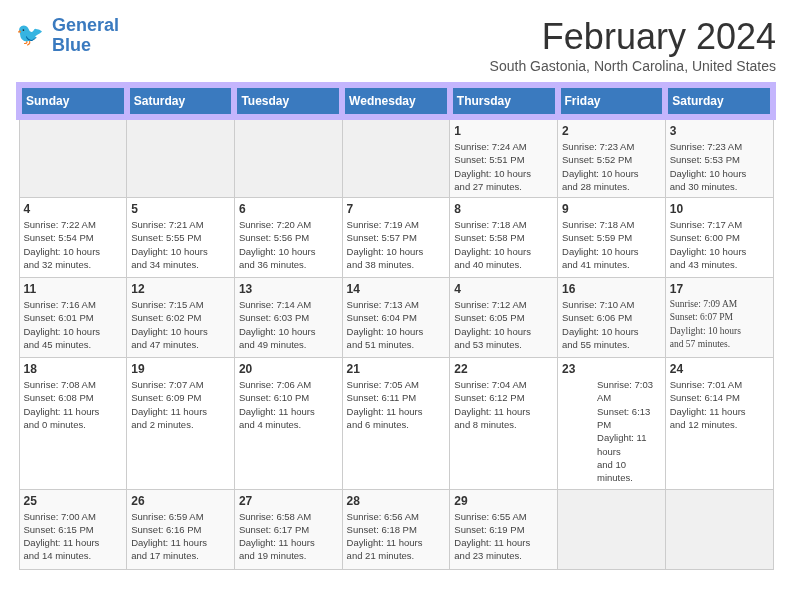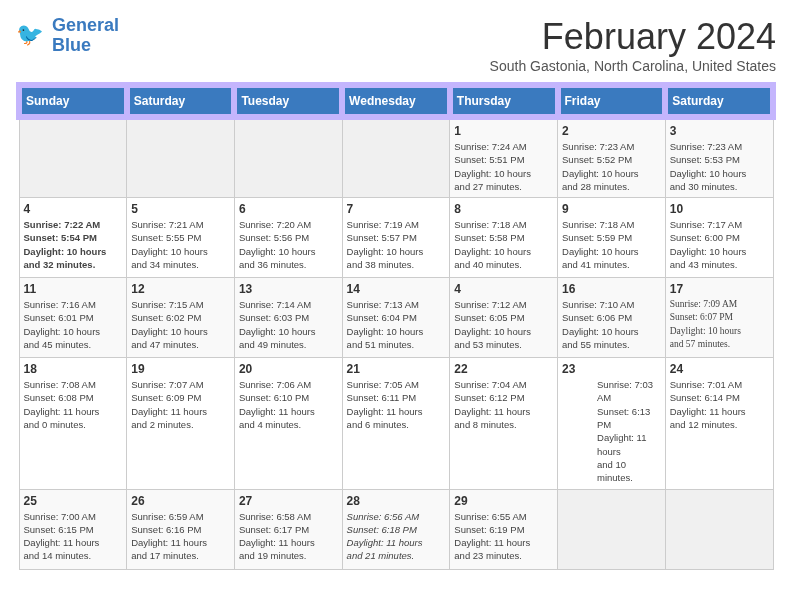--- a/index.html
+++ b/index.html
@@ -142,21 +142,21 @@
           <div class="day-num">3</div>
           <div class="day-info" style="white-space: pre-line;">Sunrise: 7:23 AM
 Sunset: 5:53 PM
 Daylight: 10 hours
 and 30 minutes.</div>
         </td>
       </tr>
       <tr>
         <td>
           <div class="day-num">4</div>
-          <div class="day-info" style="white-space: pre-line; font-weight: bold;">Sunrise: 7:22 AM
+          <div class="day-info" style="white-space: pre-line;">Sunrise: 7:22 AM
 Sunset: 5:54 PM
 Daylight: 10 hours
 and 32 minutes.</div>
         </td>
         <td>
           <div class="day-num">5</div>
           <div class="day-info" style="white-space: pre-line;">Sunrise: 7:21 AM
 Sunset: 5:55 PM
 Daylight: 10 hours
 and 34 minutes.</div>
@@ -316,21 +316,21 @@
         </td>
         <td>
           <div class="day-num">27</div>
           <div class="day-info" style="white-space: pre-line;">Sunrise: 6:58 AM
 Sunset: 6:17 PM
 Daylight: 11 hours
 and 19 minutes.</div>
         </td>
         <td>
           <div class="day-num">28</div>
-          <div class="day-info" style="white-space: pre-line; font-style: italic;">Sunrise: 6:56 AM
+          <div class="day-info" style="white-space: pre-line;">Sunrise: 6:56 AM
 Sunset: 6:18 PM
 Daylight: 11 hours
 and 21 minutes.</div>
         </td>
         <td>
           <div class="day-num">29</div>
           <div class="day-info" style="white-space: pre-line;">Sunrise: 6:55 AM
 Sunset: 6:19 PM
 Daylight: 11 hours
 and 23 minutes.</div>

